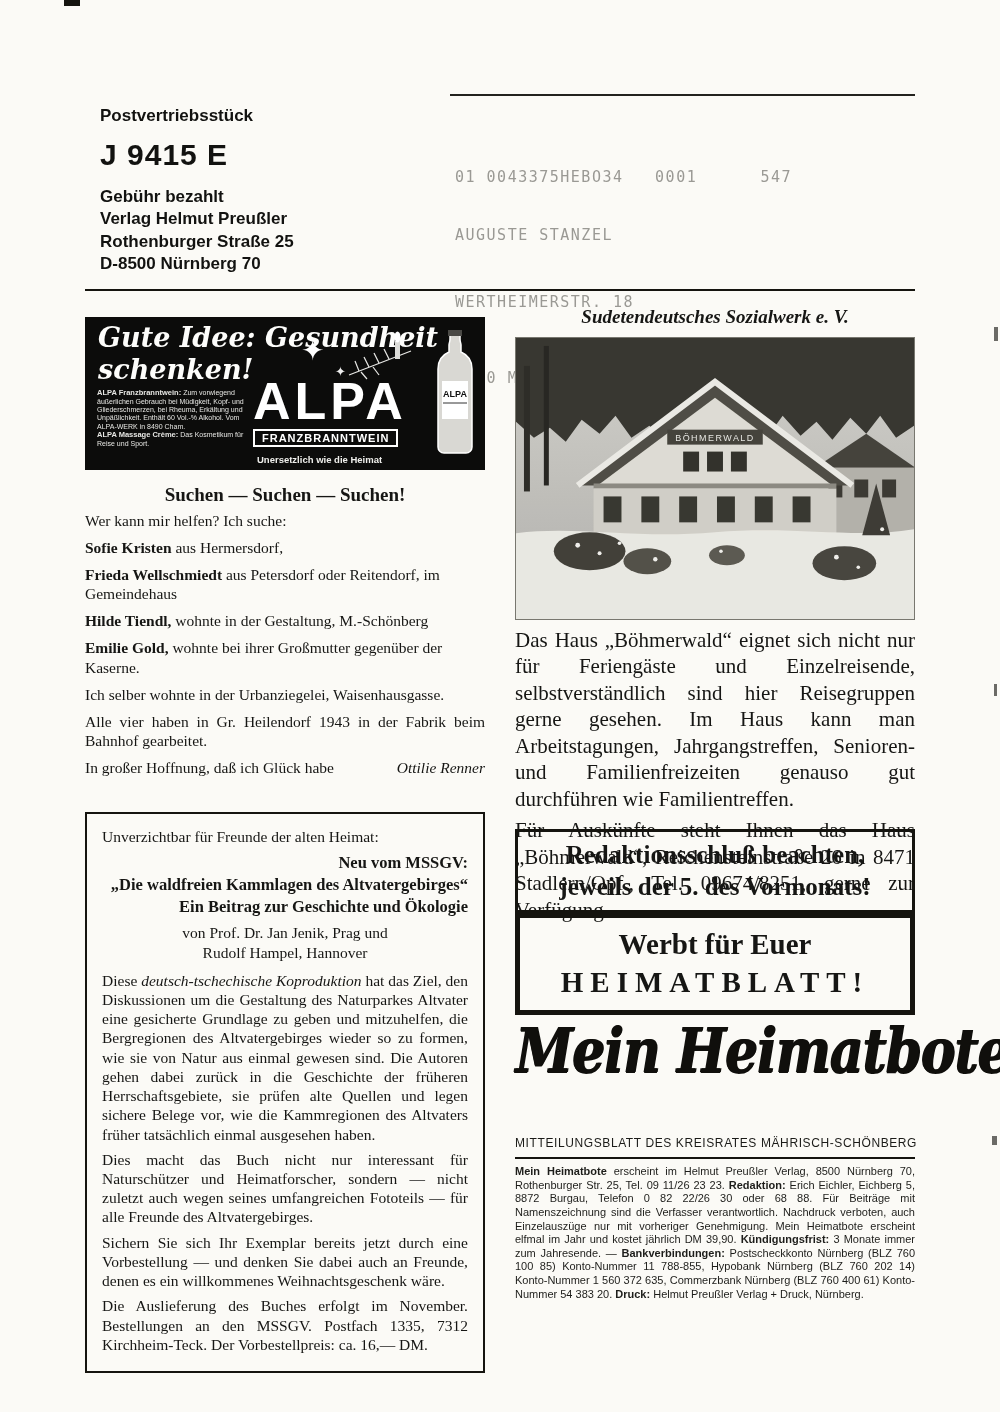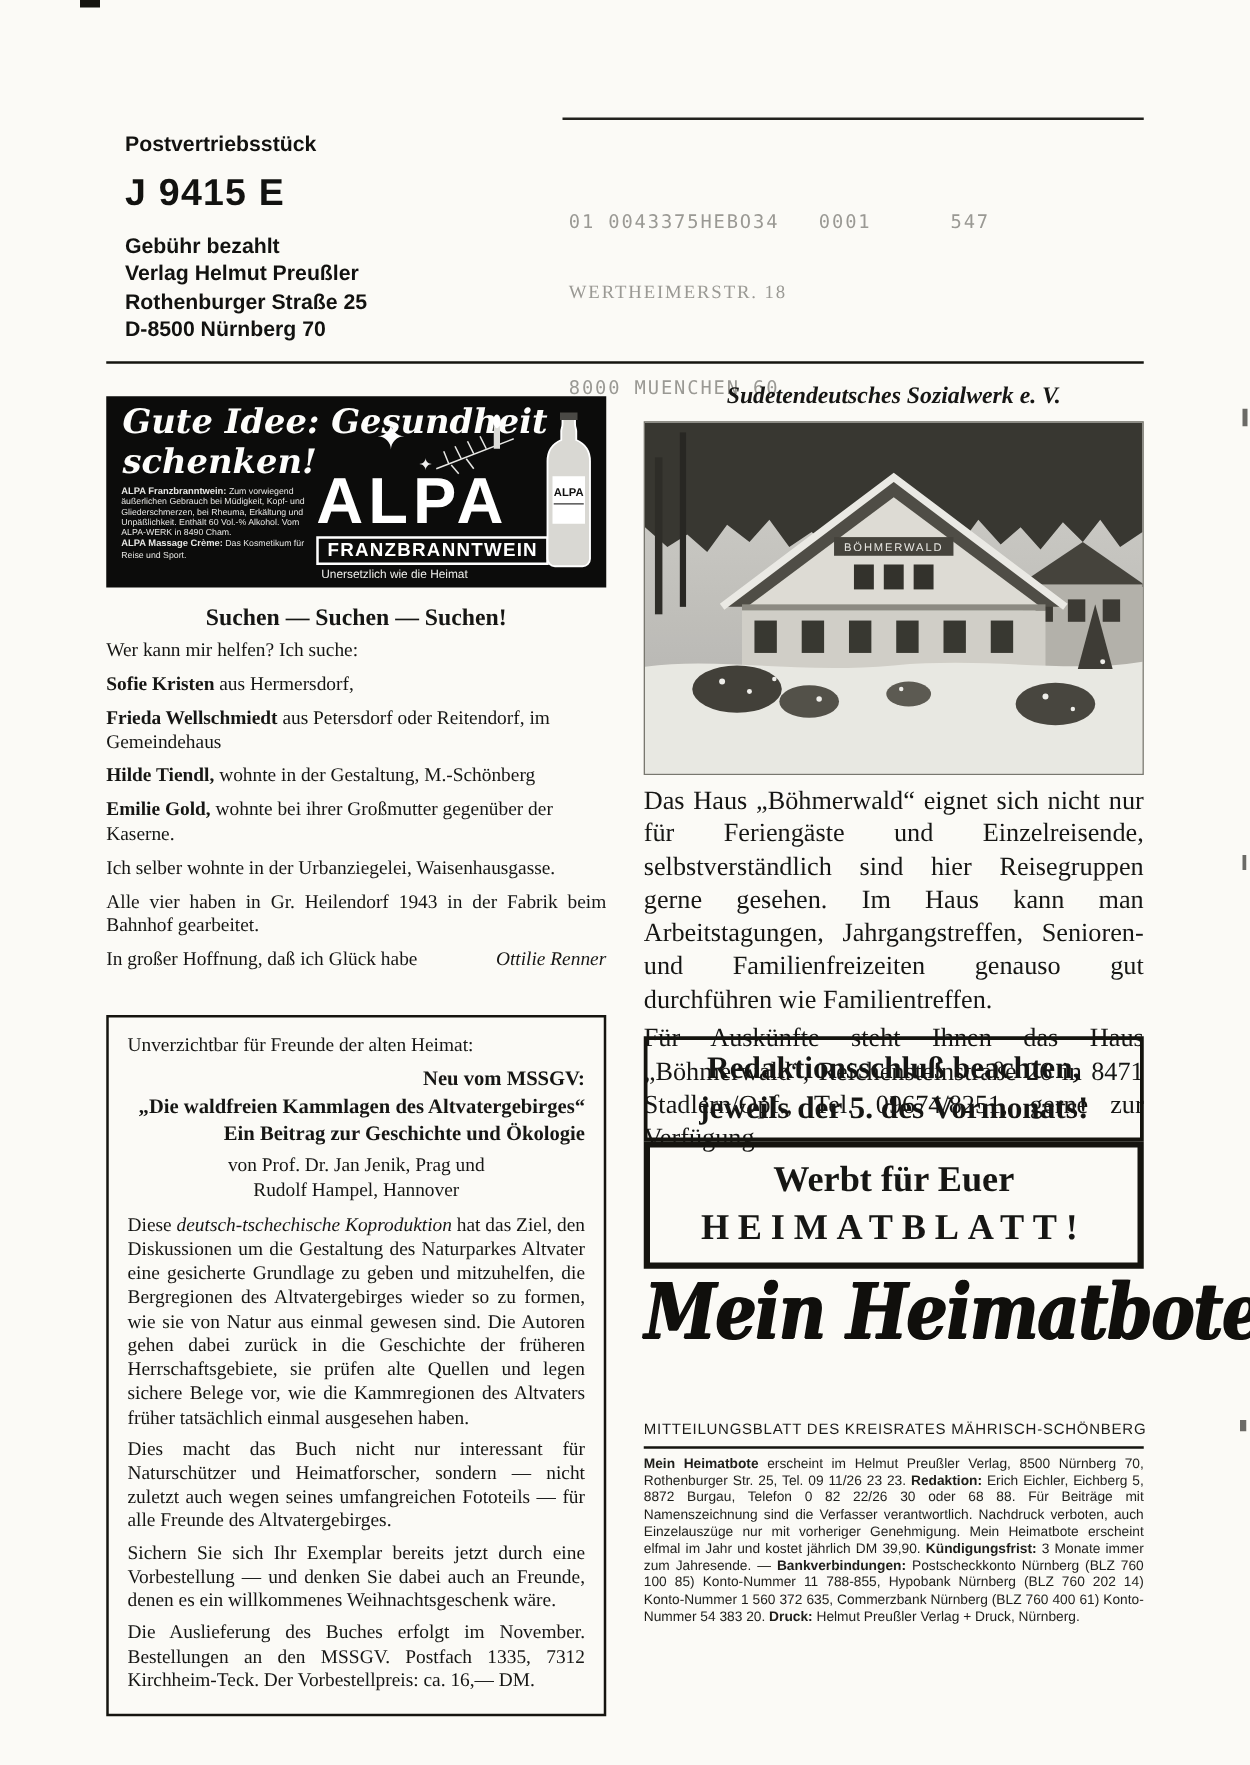--- a/index.html
+++ b/index.html
@@ -21,35 +21,35 @@
   
   .postal { position:absolute; left:100px; top:106px; font-family:"Liberation Sans", sans-serif; font-weight:bold; color:#121210; }
   .postal-label { font-size:17px; margin-bottom:12px; }
   .postal-code  { font-size:30px; letter-spacing:1px; margin-bottom:14px; }
   .postal-line  { font-size:17px; line-height:1.32; }
   .rule-addr { left:450px; top:94px; width:465px; height:2px; background:#23221e; }
   .address { position:absolute; left:455px; top:132px; font-family:"DejaVu Sans Mono", monospace;
              color:#9a9994; font-size:15px; letter-spacing:1.5px; white-space:pre; }
   .addr-l1 { margin-bottom:4px; }
   .addr-l2 { margin-bottom:13px; }
-  .addr-l3 { margin-bottom:22px;font-family:Liberation Serif, serif; }
+  .addr-l3 { margin-bottom:22px; }
   .rule-header { left:85px; top:289px; width:830px; height:2px; }
 
   
   .alpa-ad { position:absolute; left:85px; top:317px; width:400px; height:153px; background:#0c0c0b; color:#fff; overflow:hidden; }
   .alpa-headline { position:absolute; left:13px; top:5px; font-family:"DejaVu Serif", serif;
                    font-style:italic; font-weight:bold; font-size:27px; line-height:1.18; color:#fdfdfb; }
   .alpa-smallprint { position:absolute; left:12px; top:72px; width:154px;
                      font-family:"Liberation Sans", sans-serif; font-size:7px; line-height:1.18; color:#e6e6e3; }
   .alpa-smallprint .b { font-size:7.5px; }
   .alpa-brand { position:absolute; left:168px; top:54px; font-family:"Liberation Sans", sans-serif;
                 font-weight:bold; font-size:52px; letter-spacing:4px; color:#fff; }
   .alpa-brandsub { position:absolute; left:168px; top:112px; border:2px solid #fff; padding:1px 7px;
-                   font-family:"Liberation Sans", sans-serif; font-weight:bold; font-size:15px; letter-spacing:1px; }
-  .alpa-slogan { position:absolute; left:172px; top:137px; font-family:"Liberation Sans", sans-serif; font-size:9.5px; color:#efefec; }
+                   font-family:"Liberation Sans", sans-serif; font-weight:bold; font-size:11px; letter-spacing:1px; }
+  .alpa-slogan { position:absolute; left:172px; top:137px; font-family:"Liberation Sans", sans-serif; font-size:9.5px; color:#efefec;font-weight:bold; }
   .alpa-sparkle { position:absolute; left:216px; top:20px; font-size:28px; color:#fff; line-height:1; }
   .alpa-sparkle-sm { position:absolute; left:250px; top:48px; font-size:13px; color:#eee; line-height:1; }
   .alpa-deco { position:absolute; left:262px; top:14px; }
   .alpa-bottle { position:absolute; right:8px; top:12px; }
 
   
   .search-heading { position:absolute; left:85px; top:484px; width:400px; text-align:center;
                     font-weight:bold; font-size:19px; }
   .search-text { position:absolute; left:85px; top:511px; width:400px; font-size:15.5px; line-height:1.28; }
   .search-text p { margin:0 0 7px; }
@@ -106,20 +106,21 @@
     <div class="postal-line">Gebühr bezahlt</div>
     <div class="postal-line">Verlag Helmut Preußler</div>
     <div class="postal-line">Rothenburger Straße 25</div>
     <div class="postal-line">D-8500 Nürnberg 70</div>
   </div>
 
   <div class="rule rule-addr"></div>
 
   <div class="address">
     <div class="addr-l1">01 0043375HEBO34   0001      547</div>
+    <div class="addr-l2">AUGUSTE STANZEL</div>
     <div class="addr-l3">WERTHEIMERSTR. 18</div>
     <div class="addr-l4">8000 MUENCHEN 60</div>
   </div>
 
   <div class="rule rule-header"></div>
 
   <div class="alpa-ad">
     <div class="alpa-headline">
       <div>Gute Idee: Gesundheit</div>
       <div>schenken!</div>

